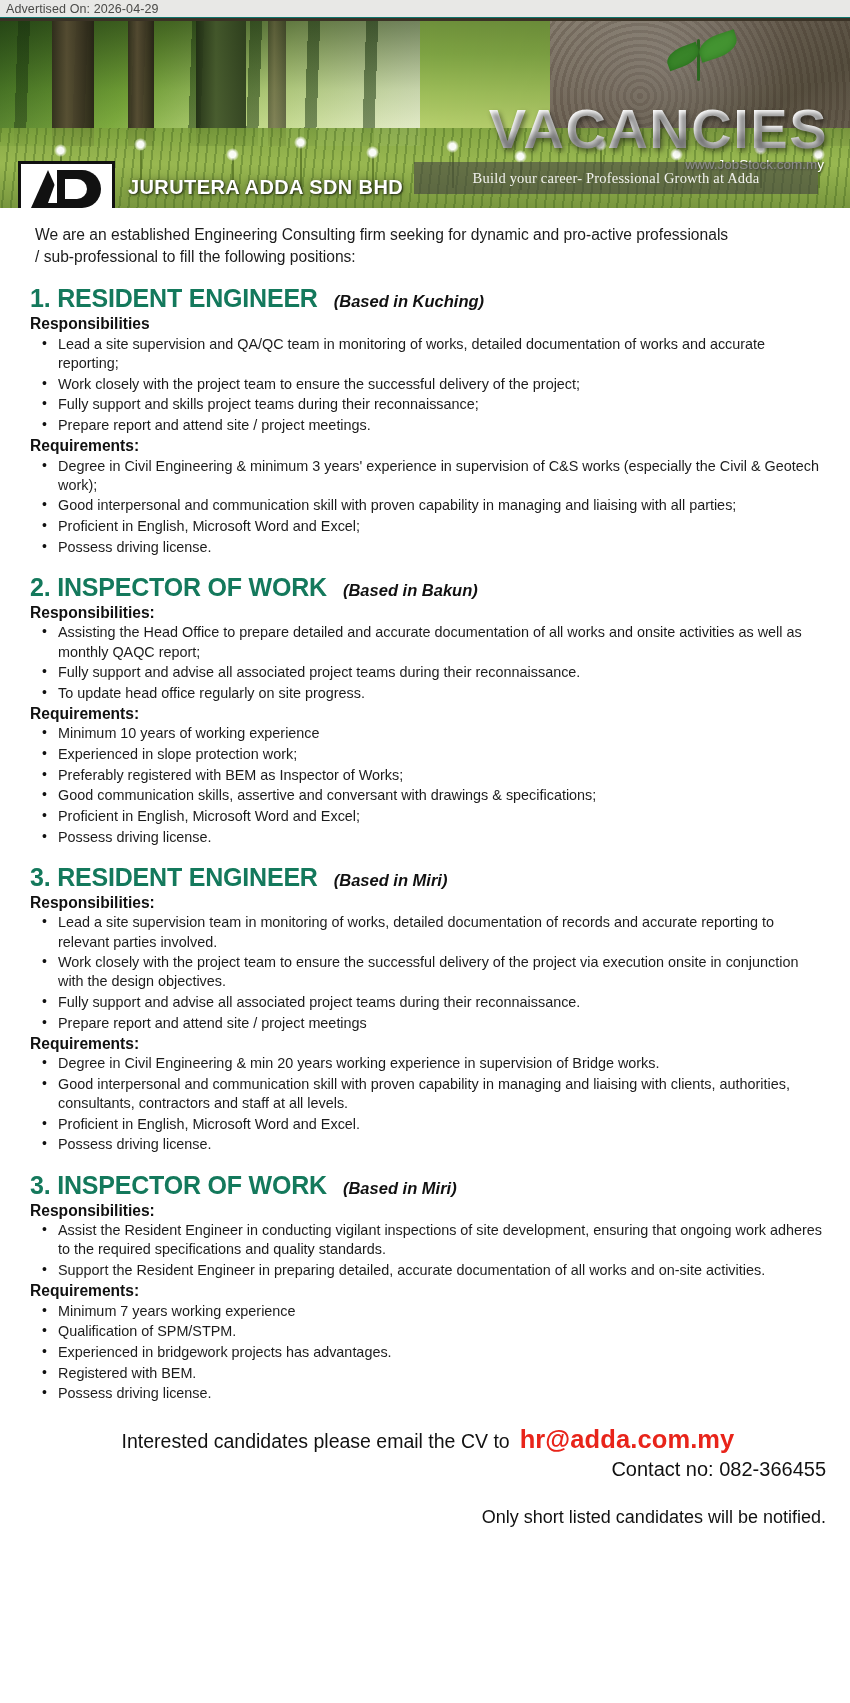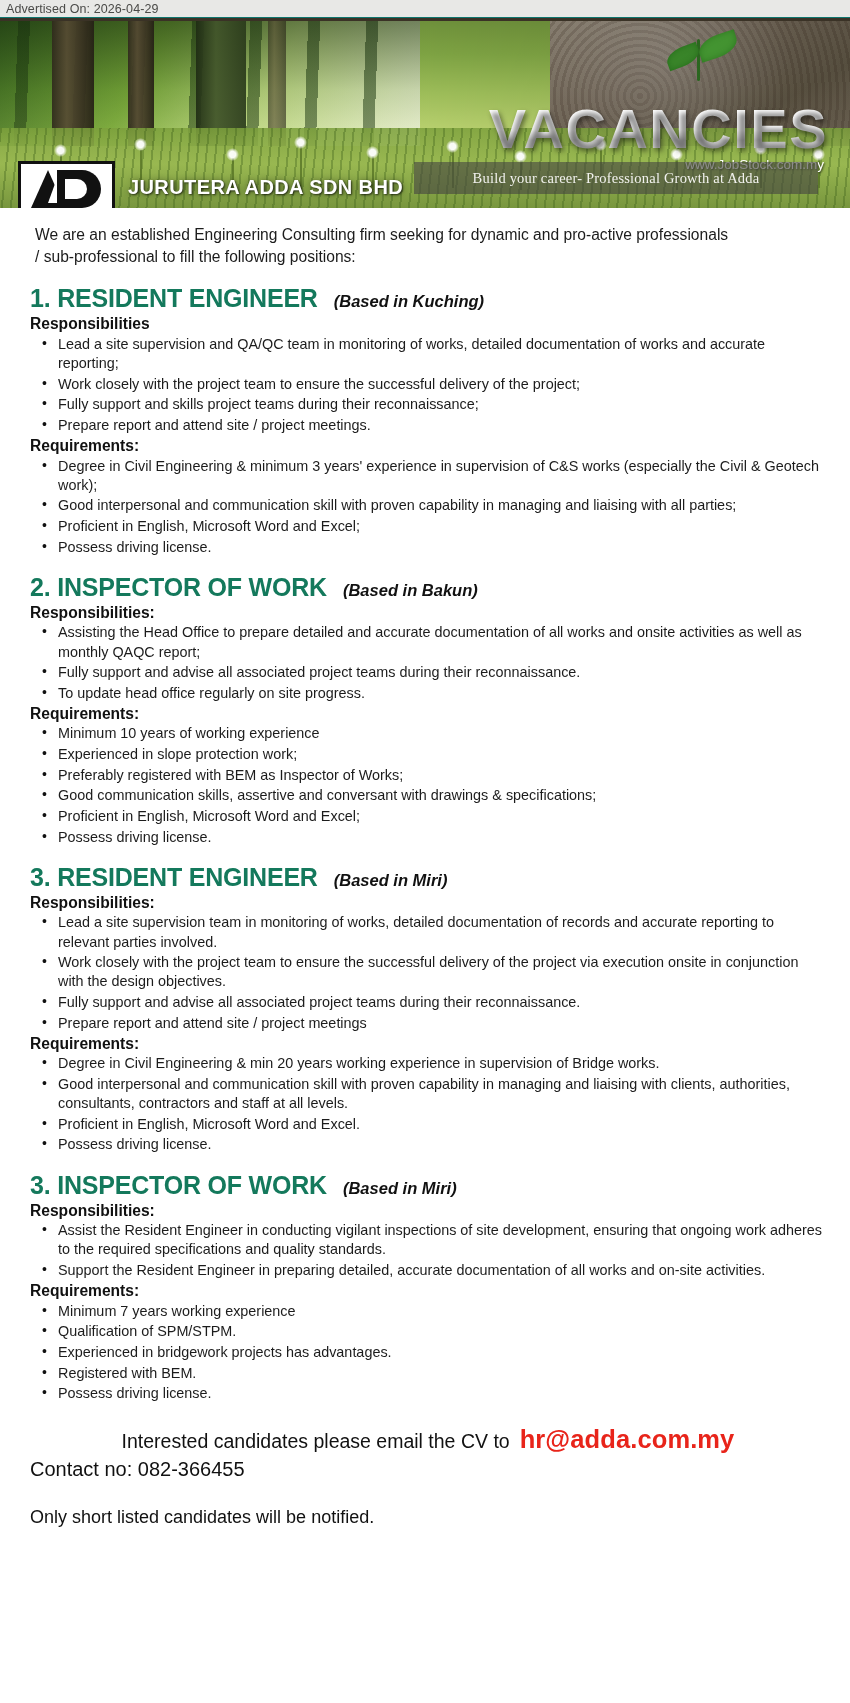--- a/index.html
+++ b/index.html
@@ -165,21 +165,21 @@
   ul.bullets { list-style:none; margin: 0 0 0 0; padding: 0; }
   ul.bullets li {
     position:relative; padding-left: 28px; margin: 1.5px 0;
     font-size:14.4px; line-height:1.33; color:#1c1c1c;
   }
   ul.bullets li::before {
     content:"•"; position:absolute; left:12px; top:-1px; font-size:14px; color:#111;
   }
 
   
-  .footer { margin-top: 22px; text-align:left; padding-bottom: 26px; }
+  .footer { margin-top: 22px; text-align:right; padding-bottom: 26px; }
   .apply-line {
     font-size:19.5px; color:#111; font-weight:500;
     display:flex; align-items:baseline; justify-content:center; gap:10px; flex-wrap:wrap;
   }
   .apply-label { font-size:19.5px; }
   .apply-email {
     color:#e8241a; font-weight:bold; font-size:25.5px; letter-spacing:.1px;
   }
   .contact-line { font-size:20px; color:#111; margin-top:4px; }
   .notice { font-size:18px; color:#111; margin-top:26px; }

